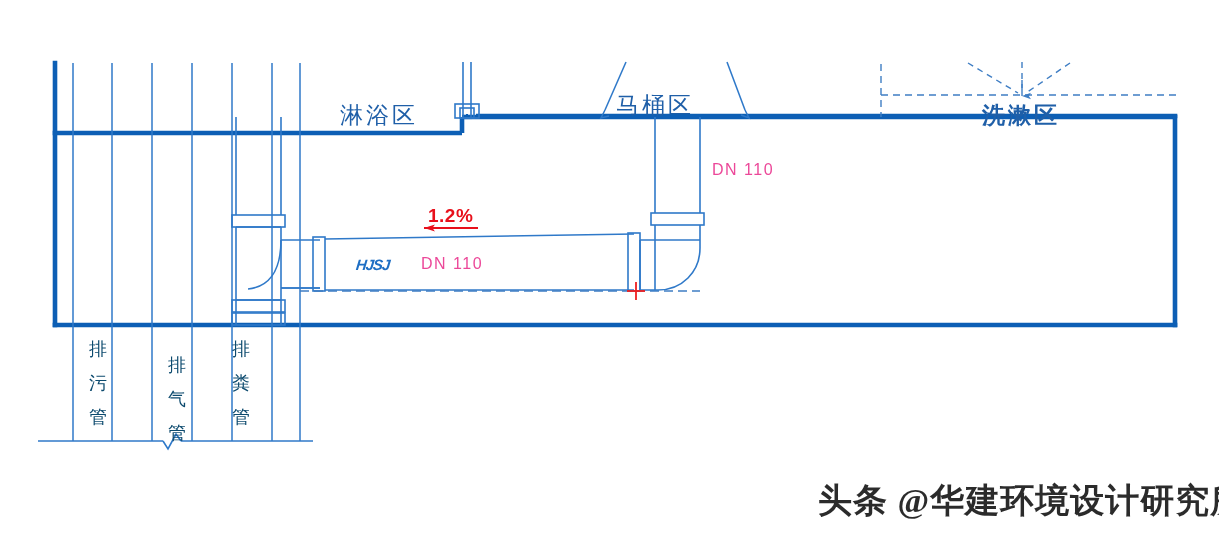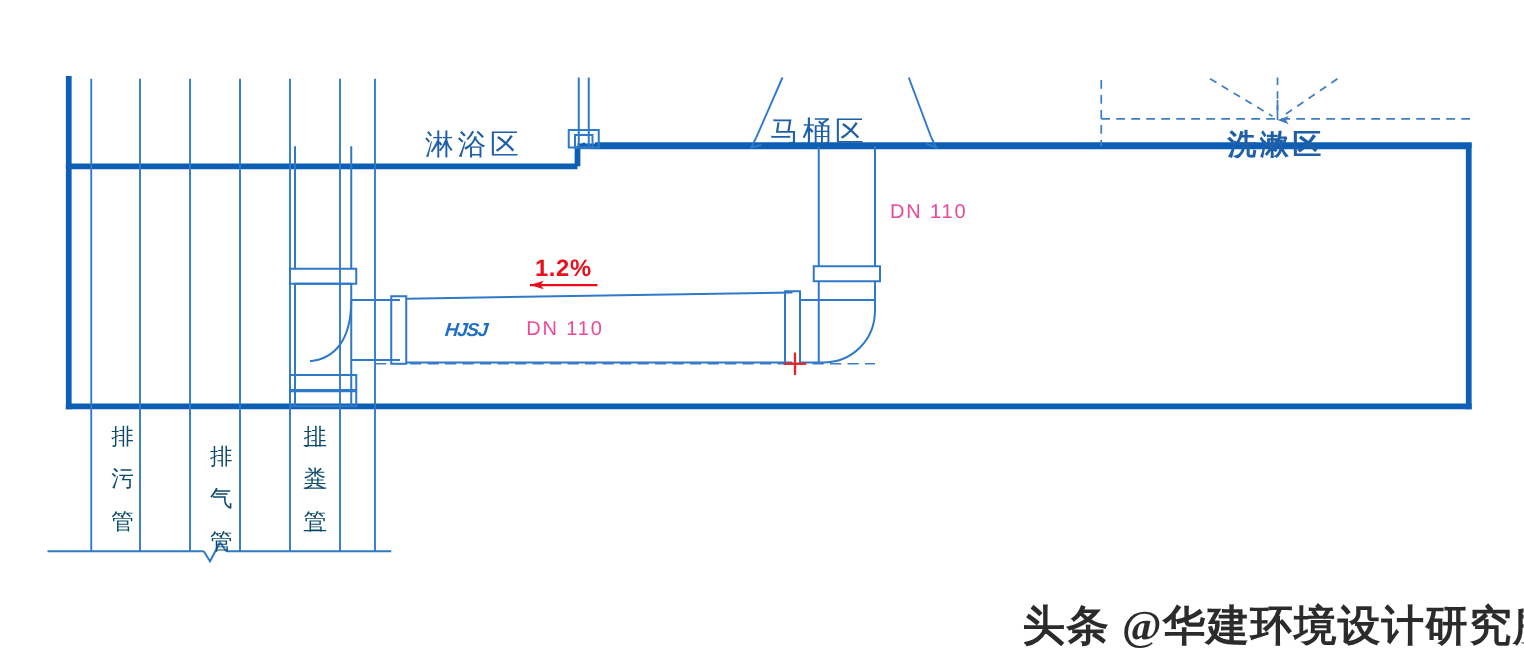--- a/index.html
+++ b/index.html
@@ -247,21 +247,21 @@
     </g>
 
   </svg>
 
   <div class="zone-label" style="left:340px; top:100px;">淋浴区</div>
   <div class="zone-label" style="left:616px; top:90px;">马桶区</div>
   <div class="zone-label" style="left:982px; top:100px;font-weight:bold;">洗漱区</div>
 
   <div class="riser-label" style="left:88px; top:332px;">排污管</div>
   <div class="riser-label" style="left:167px; top:348px;">排气管</div>
-  <div class="riser-label" style="left:242px; top:332px;text-decoration:underline;">排粪管</div>
+  <div class="riser-label" style="left:231px; top:332px;">排粪管</div>
 
   <div class="dim-label" style="left:712px; top:161px;">DN 110</div>
   <div class="dim-label" style="left:421px; top:255px;">DN 110</div>
 
   <div class="slope-label" style="left:428px; top:205px;">1.2%</div>
 
   <div class="brand-mark" style="left:356px; top:256px;">HJSJ</div>
 
   <div class="watermark" style="left:818px; top:478px;">头条 @华建环境设计研究所</div>
 

